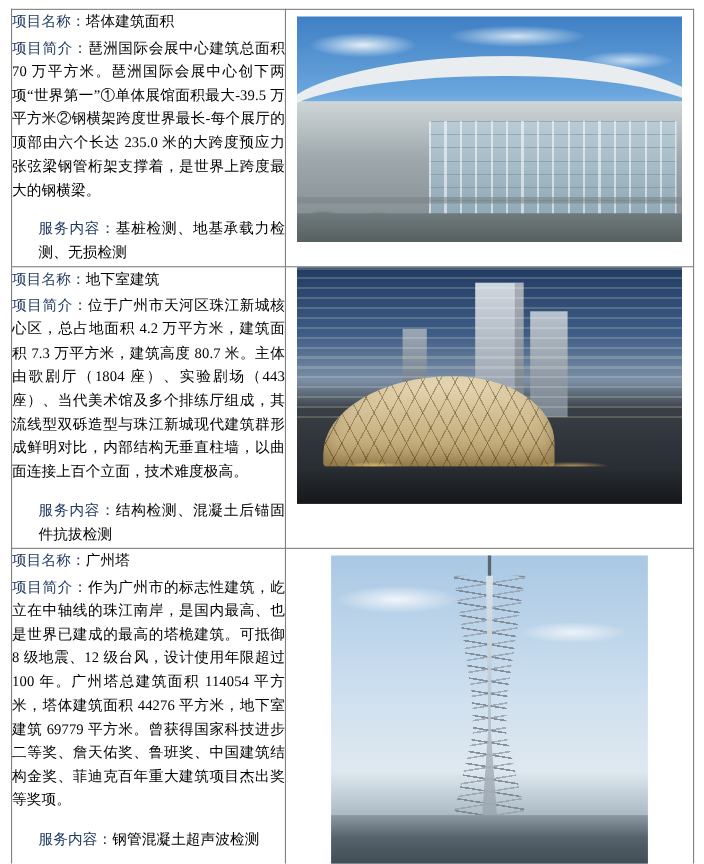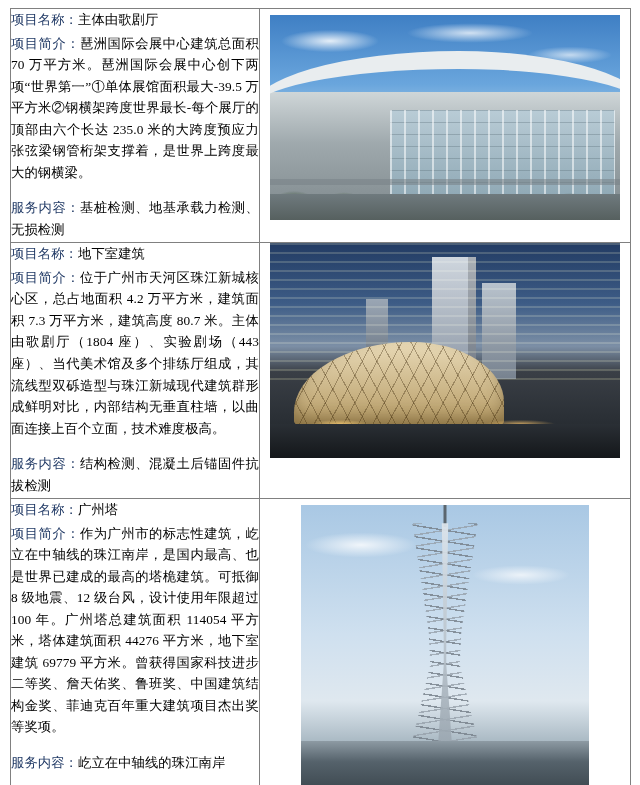--- a/index.html
+++ b/index.html
@@ -42,20 +42,21 @@
   }
   .para {
     font-size: 13.3px;
     line-height: 1.62;
     text-align: justify;
     margin: 0 0 2px 0;
     letter-spacing: 0.1px;
   }
   .para.gap-before {
     margin-top: 14px;
+    margin-left: 24px;
   }
   .label {
     color: #1f3864;
     font-weight: normal;
   }
   .body-txt {
     color: #000;
   }
   
   .photo {
@@ -205,21 +206,21 @@
 </style>
 </head>
 <body>
 
 <div class="page">
   <table class="proj-table">
     <tbody>
 
       <tr>
         <td class="text-cell">
-          <p class="para"><span class="label">项目名称：</span><span class="body-txt">主体由歌剧厅</span></p>
+          <p class="para"><span class="label">项目名称：</span><span class="body-txt">塔体建筑面积</span></p>
           <p class="para"><span class="label">项目简介：</span><span class="body-txt">琶洲国际会展中心建筑总面积 70 万平方米。琶洲国际会展中心创下两项“世界第一”①单体展馆面积最大-39.5 万平方米②钢横架跨度世界最长-每个展厅的顶部由六个长达 235.0 米的大跨度预应力张弦梁钢管桁架支撑着，是世界上跨度最大的钢横梁。</span></p>
           <p class="para gap-before"><span class="label">服务内容：</span><span class="body-txt">基桩检测、地基承载力检测、无损检测</span></p>
         </td>
         <td class="img-cell">
           <div class="photo photo-1">
             <div class="p1-clouds"></div>
             <div class="p1-building"></div>
             <div class="p1-glass"></div>
             <div class="p1-roof"></div>
             <div class="p1-trees"></div>
@@ -245,21 +246,21 @@
             <div class="p2-lights"></div>
             <div class="p2-ground"></div>
           </div>
         </td>
       </tr>
 
       <tr>
         <td class="text-cell">
           <p class="para"><span class="label">项目名称：</span><span class="body-txt">广州塔</span></p>
           <p class="para"><span class="label">项目简介：</span><span class="body-txt">作为广州市的标志性建筑，屹立在中轴线的珠江南岸，是国内最高、也是世界已建成的最高的塔桅建筑。可抵御 8 级地震、12 级台风，设计使用年限超过 100 年。广州塔总建筑面积 114054 平方米，塔体建筑面积 44276 平方米，地下室建筑 69779 平方米。曾获得国家科技进步二等奖、詹天佑奖、鲁班奖、中国建筑结构金奖、菲迪克百年重大建筑项目杰出奖等奖项。</span></p>
-          <p class="para gap-before"><span class="label">服务内容：</span><span class="body-txt">屹立在中轴线的珠江南岸</span></p>
+          <p class="para gap-before"><span class="label">服务内容：</span><span class="body-txt">钢管混凝土超声波检测</span></p>
         </td>
         <td class="img-cell">
           <div class="photo photo-3">
             <div class="p3-sky-clouds"></div>
             <div class="p3-tower">
 
               <div class="p3-mast"></div>
               <div class="p3-hyper"></div>
               <div class="p3-core"></div>
             </div>

